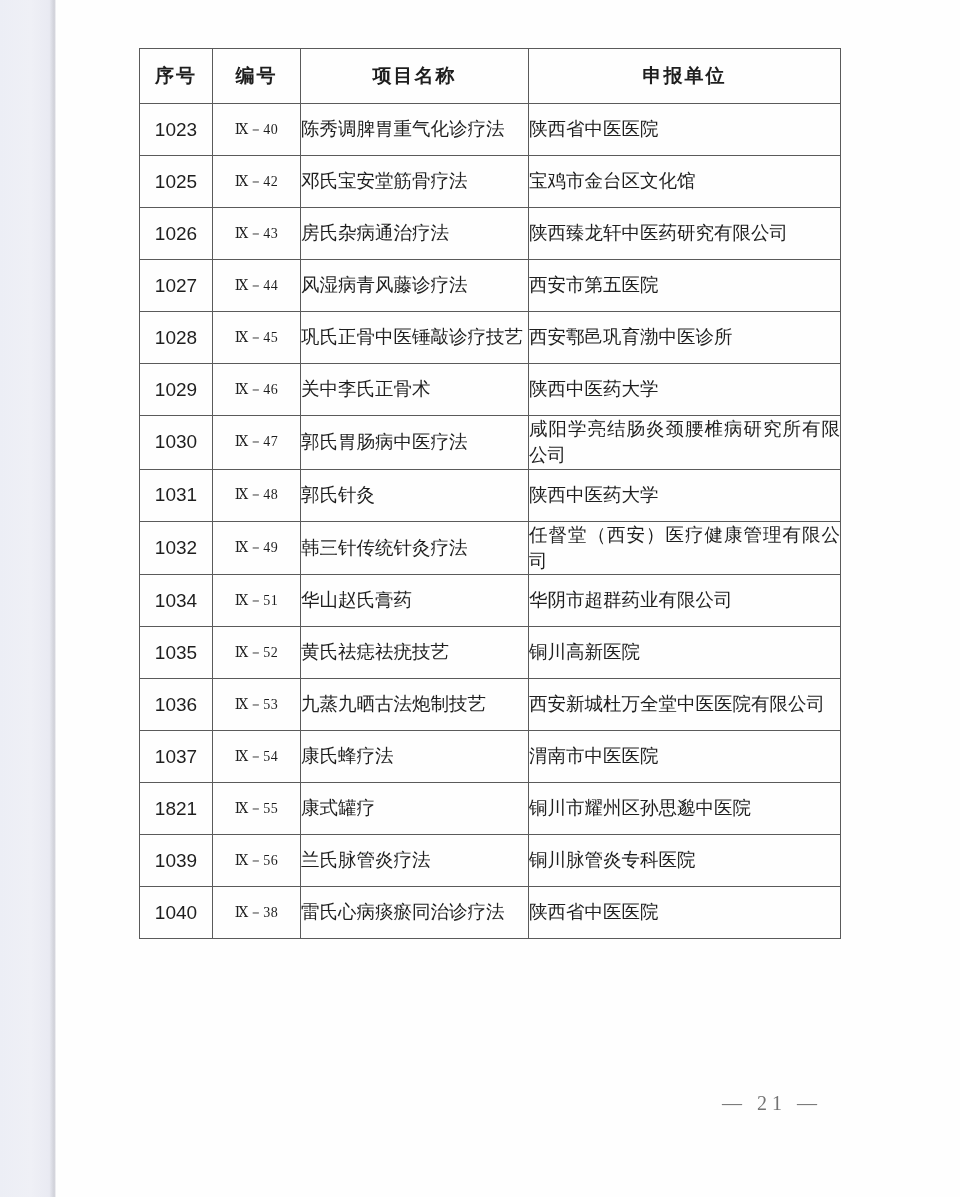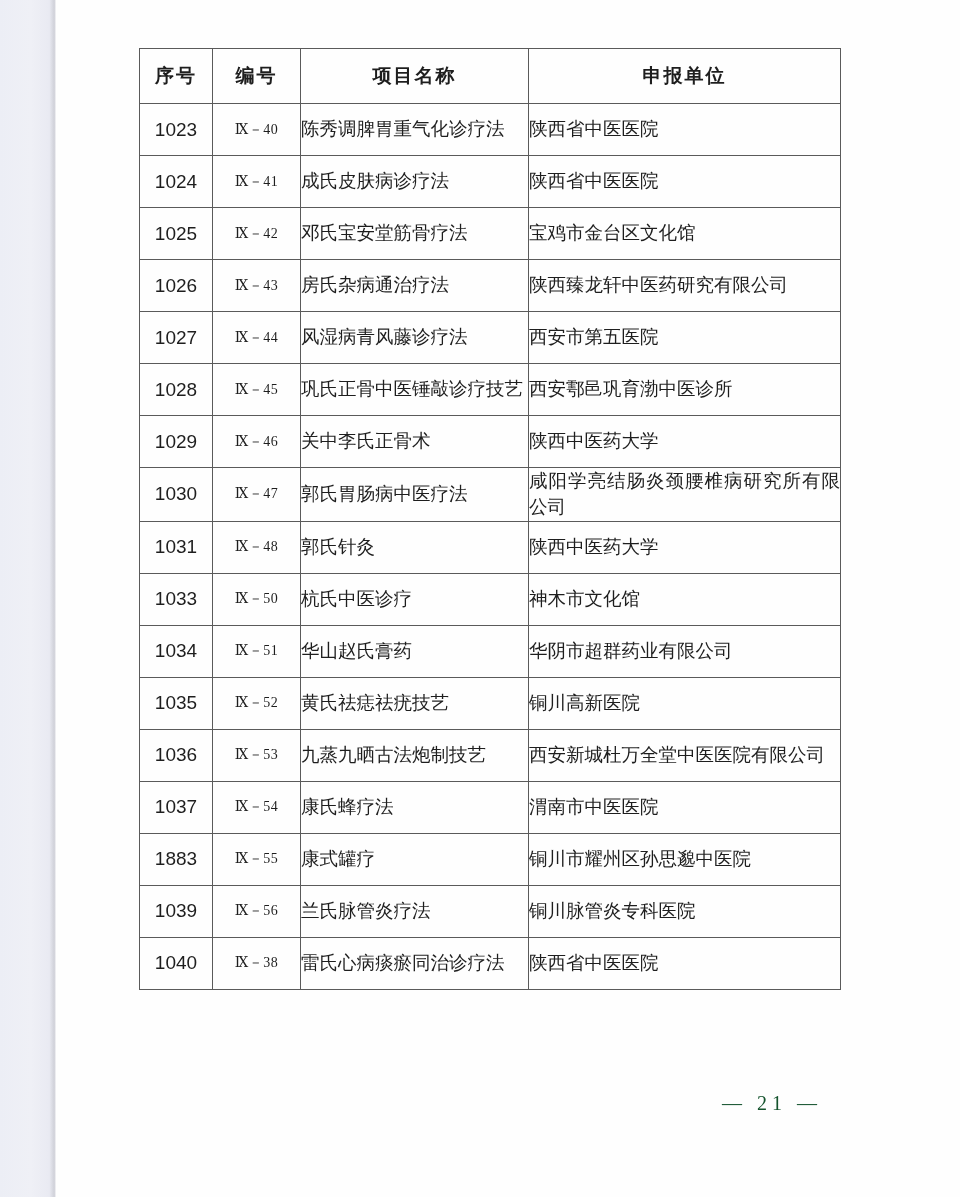--- a/index.html
+++ b/index.html
@@ -100,21 +100,21 @@
 
   .page-footer {
     position: absolute;
     left: 83px;
     top: 1092px;
     width: 701px;
     text-align: right;
     padding-right: 18px;
     box-sizing: border-box;
     font-size: 20px;
-    color: #14532d;
+    color: #737373;
     letter-spacing: 5px;
     font-family: "Liberation Serif", "DejaVu Serif", serif;
   }
 </style>
 </head>
 <body>
 
 <div class="page-gutter"></div>
 
 <div class="page-sheet">
@@ -136,26 +136,20 @@
         </tr>
       </thead>
       <tbody id="table-body">
           <tr>
             <td class="cell-seq">1023</td>
             <td class="cell-code">Ⅸ－40</td>
             <td class="cell-name">陈秀调脾胃重气化诊疗法</td>
             <td class="cell-unit">陕西省中医医院</td>
           </tr>
           <tr>
-            <td class="cell-seq">1024</td>
-            <td class="cell-code">Ⅸ－41</td>
-            <td class="cell-name">成氏皮肤病诊疗法</td>
-            <td class="cell-unit">陕西省中医医院</td>
-          </tr>
-          <tr>
             <td class="cell-seq">1025</td>
             <td class="cell-code">Ⅸ－42</td>
             <td class="cell-name">邓氏宝安堂筋骨疗法</td>
             <td class="cell-unit">宝鸡市金台区文化馆</td>
           </tr>
           <tr>
             <td class="cell-seq">1026</td>
             <td class="cell-code">Ⅸ－43</td>
             <td class="cell-name">房氏杂病通治疗法</td>
             <td class="cell-unit">陕西臻龙轩中医药研究有限公司</td>
@@ -184,24 +178,24 @@
             <td class="cell-name">郭氏胃肠病中医疗法</td>
             <td class="cell-unit">咸阳学亮结肠炎颈腰椎病研究所有限公司</td>
           </tr>
           <tr>
             <td class="cell-seq">1031</td>
             <td class="cell-code">Ⅸ－48</td>
             <td class="cell-name">郭氏针灸</td>
             <td class="cell-unit">陕西中医药大学</td>
           </tr>
           <tr>
-            <td class="cell-seq">1033</td>
-            <td class="cell-code">Ⅸ－50</td>
-            <td class="cell-name">杭氏中医诊疗</td>
-            <td class="cell-unit">神木市文化馆</td>
+            <td class="cell-seq">1032</td>
+            <td class="cell-code">Ⅸ－49</td>
+            <td class="cell-name">韩三针传统针灸疗法</td>
+            <td class="cell-unit">任督堂（西安）医疗健康管理有限公司</td>
           </tr>
           <tr>
             <td class="cell-seq">1034</td>
             <td class="cell-code">Ⅸ－51</td>
             <td class="cell-name">华山赵氏膏药</td>
             <td class="cell-unit">华阴市超群药业有限公司</td>
           </tr>
           <tr>
             <td class="cell-seq">1035</td>
             <td class="cell-code">Ⅸ－52</td>
@@ -214,21 +208,21 @@
             <td class="cell-name">九蒸九晒古法炮制技艺</td>
             <td class="cell-unit">西安新城杜万全堂中医医院有限公司</td>
           </tr>
           <tr>
             <td class="cell-seq">1037</td>
             <td class="cell-code">Ⅸ－54</td>
             <td class="cell-name">康氏蜂疗法</td>
             <td class="cell-unit">渭南市中医医院</td>
           </tr>
           <tr>
-            <td class="cell-seq">1883</td>
+            <td class="cell-seq">1821</td>
             <td class="cell-code">Ⅸ－55</td>
             <td class="cell-name">康式罐疗</td>
             <td class="cell-unit">铜川市耀州区孙思邈中医院</td>
           </tr>
           <tr>
             <td class="cell-seq">1039</td>
             <td class="cell-code">Ⅸ－56</td>
             <td class="cell-name">兰氏脉管炎疗法</td>
             <td class="cell-unit">铜川脉管炎专科医院</td>
           </tr>

